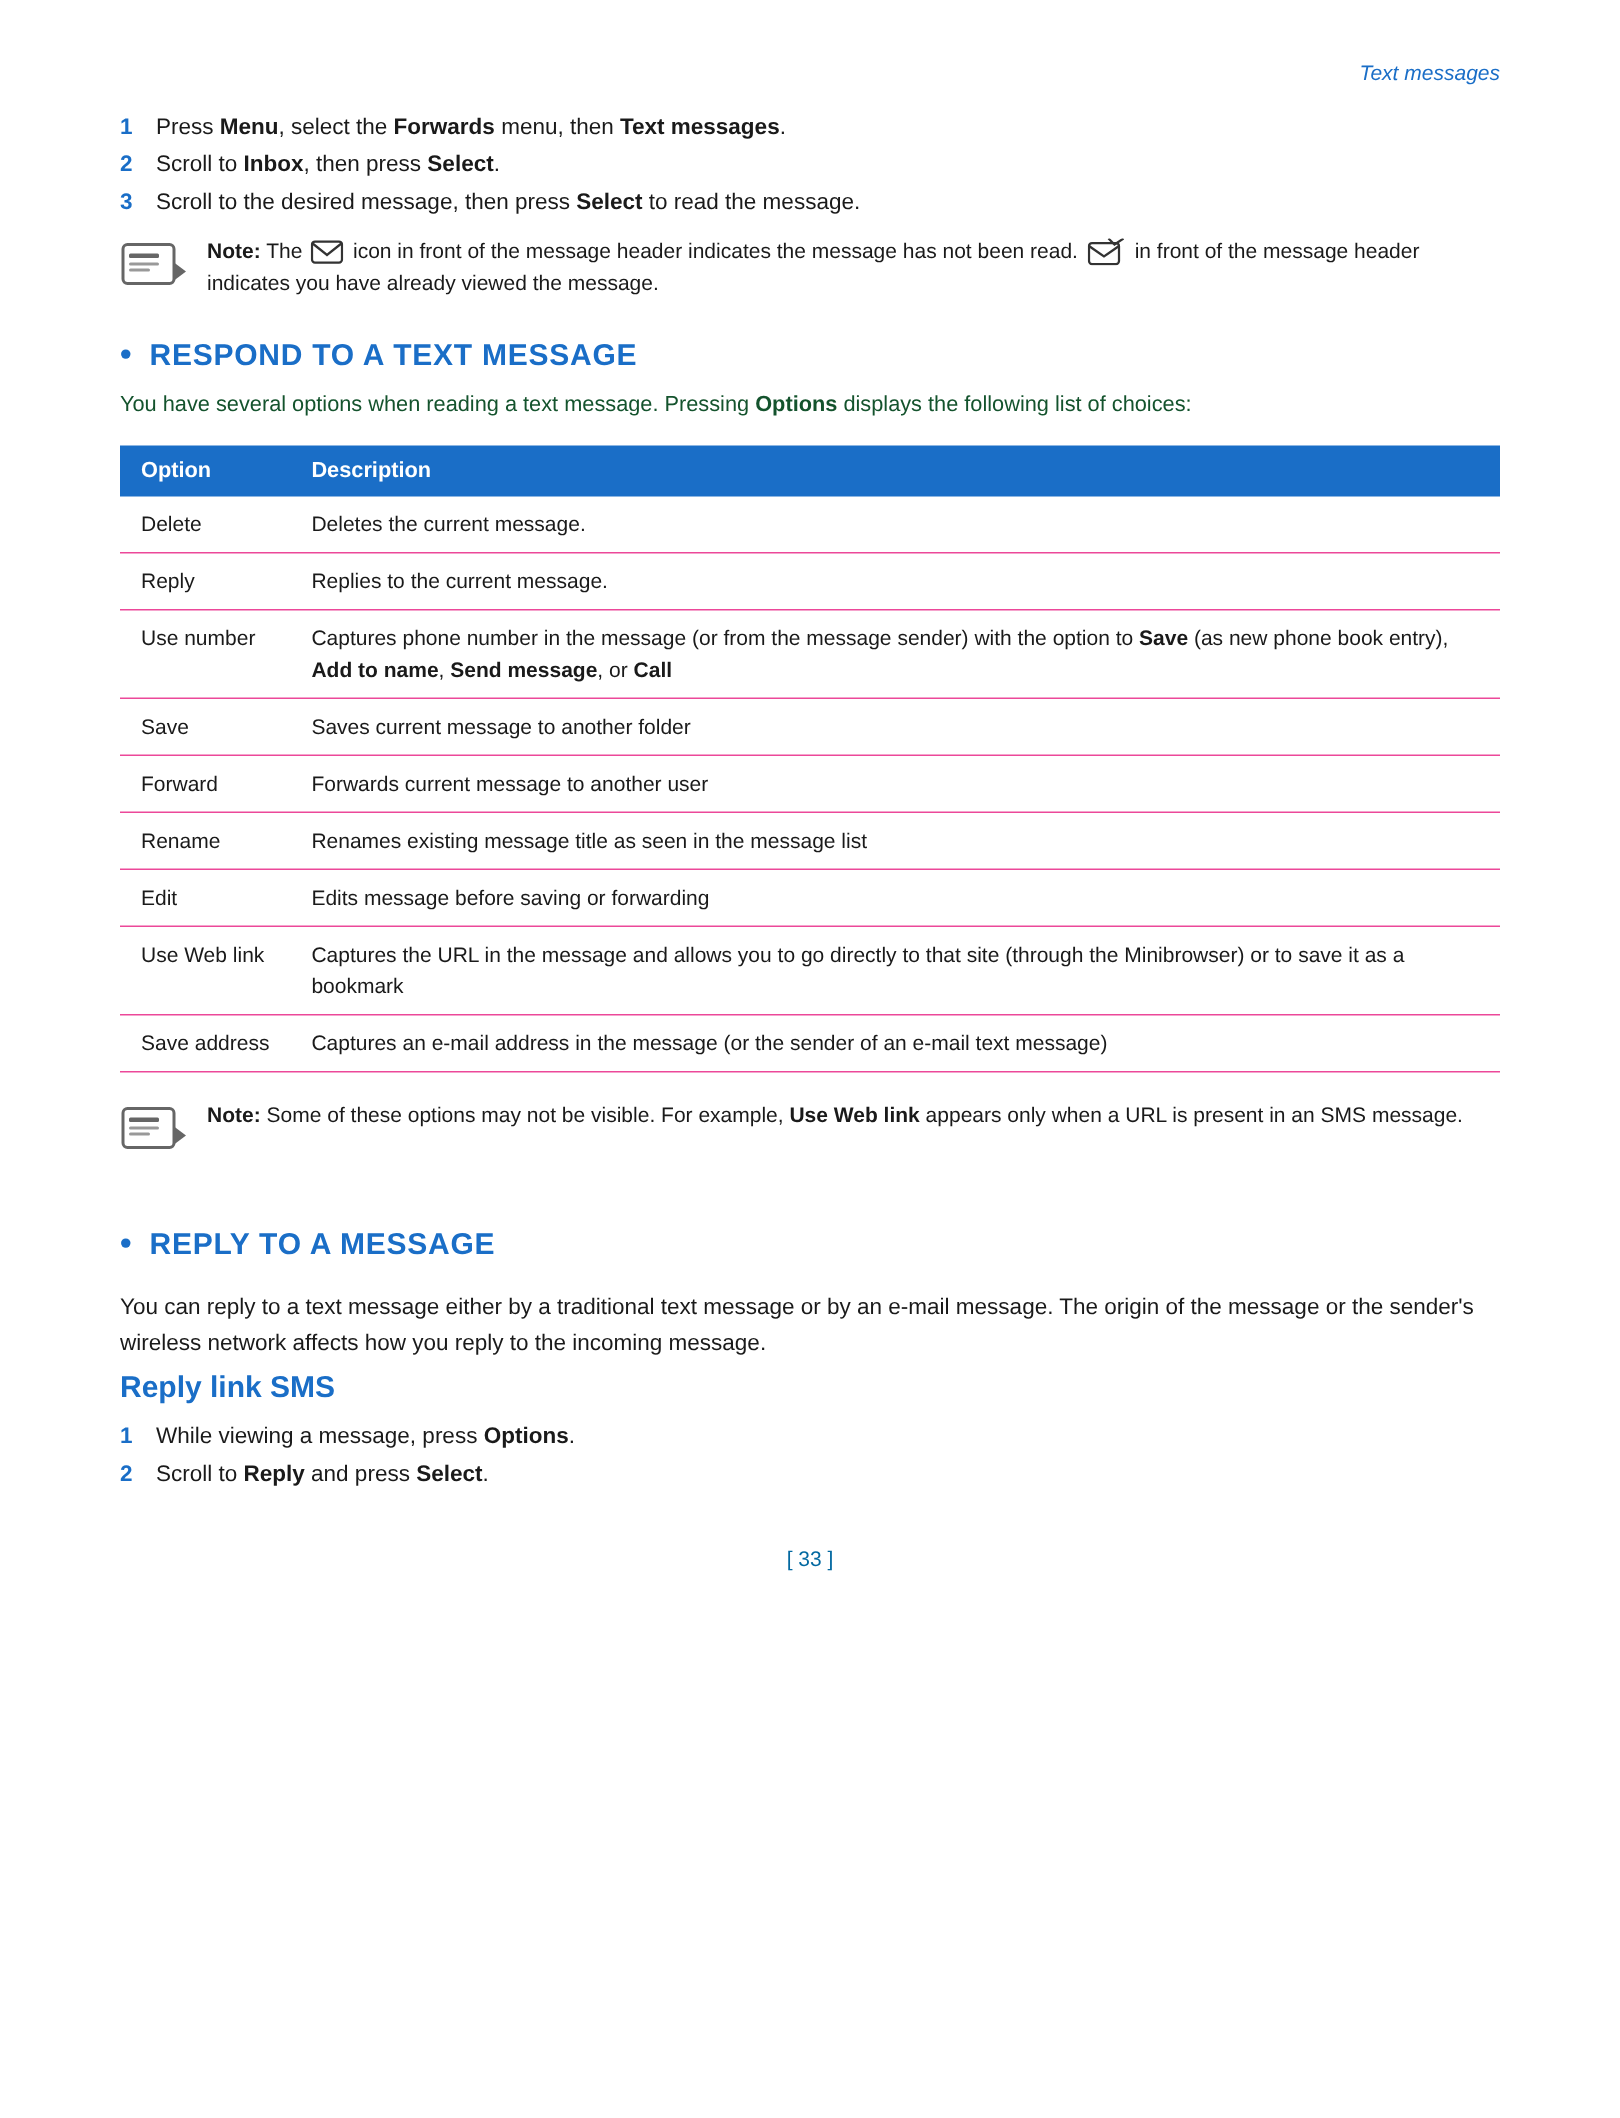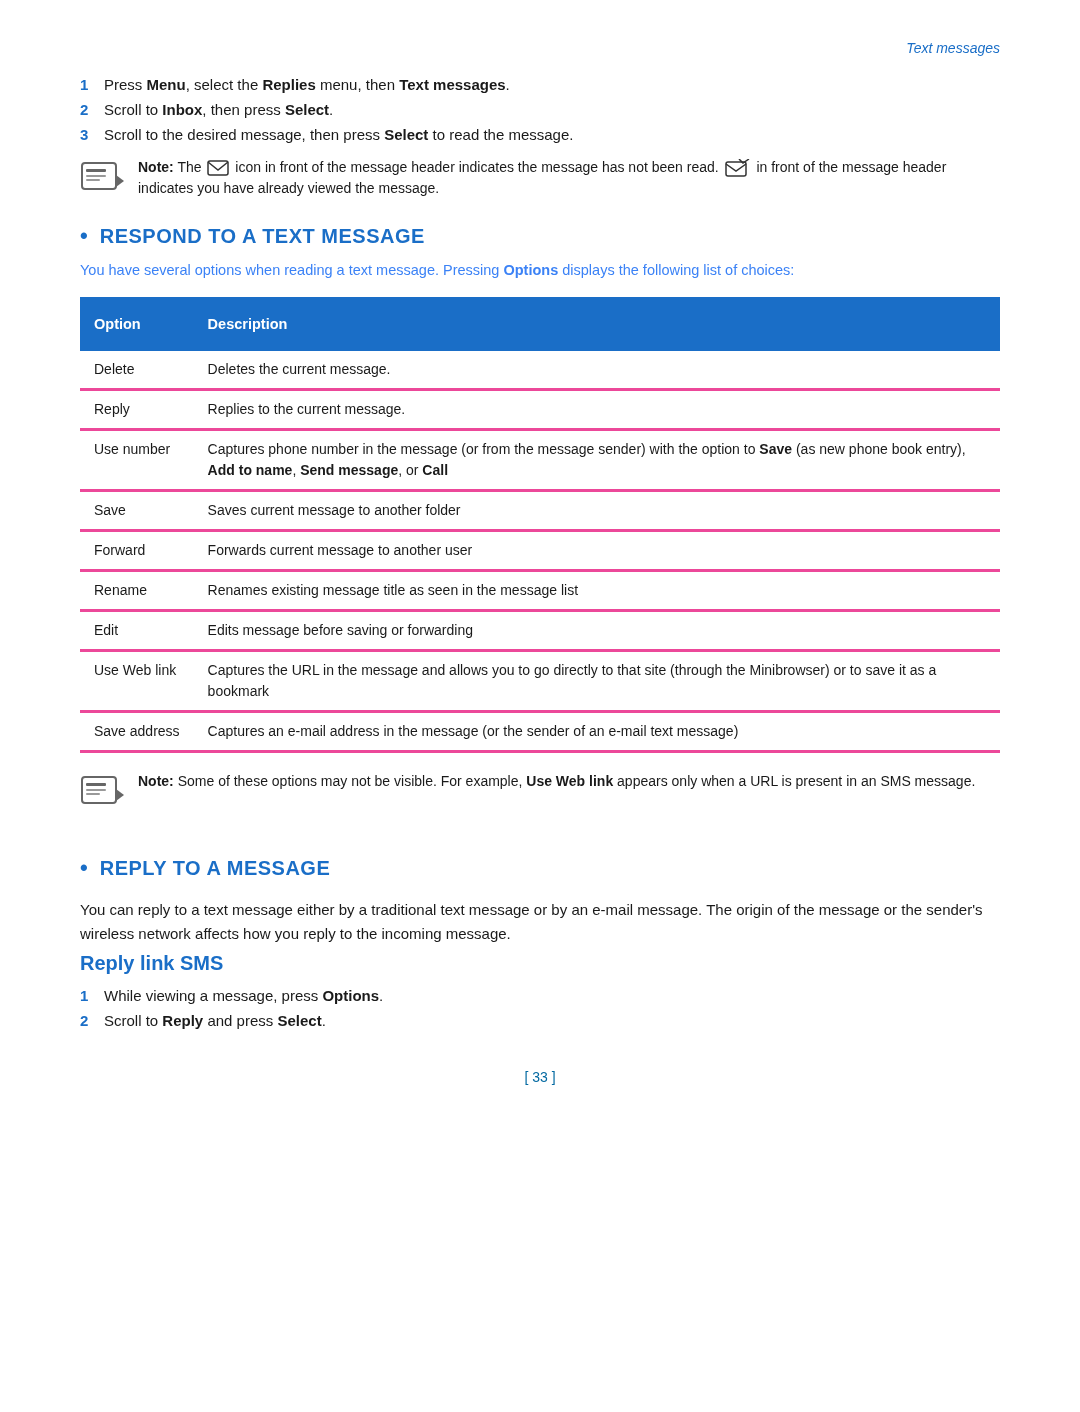--- a/index.html
+++ b/index.html
@@ -91,45 +91,45 @@
       font-size: 20px;
       font-weight: 900;
       text-transform: uppercase;
       color: #1a6ec7;
       letter-spacing: 0.5px;
     }
 
     .section-intro {
       font-size: 14.5px;
       line-height: 1.55;
-      color: #3b82f6;
+      color: #14532d;
       margin-bottom: 16px;
     }
 
     table.options-table {
       width: 100%;
       border-collapse: collapse;
       margin-bottom: 18px;
       font-size: 14px;
     }
 
     table.options-table thead tr {
       background-color: #1a6ec7;
       color: #ffffff;
     }
 
     table.options-table thead th {
-      padding: 19px 14px;
+      padding: 9px 14px;
       text-align: left;
       font-weight: bold;
       font-size: 14.5px;
     }
 
     table.options-table tbody tr {
-      border-bottom: 3px solid #ec4899;
+      border-bottom: 1px solid #ec4899;
     }
 
     table.options-table tbody td {
       padding: 8px 14px;
       vertical-align: top;
       line-height: 1.5;
     }
 
     table.options-table tbody td:first-child {
       white-space: nowrap;
@@ -169,21 +169,21 @@
   </style>
 </head>
 <body>
 
 <div class="header-category">Text messages</div>
 
 <div class="section-read-later">
   <ol class="numbered-list">
     <li>
       <span class="num">1</span>
-      <span>Press <strong>Menu</strong>, select the <strong>Replies</strong> menu, then <strong>Text messages</strong>.</span>
+      <span>Press <strong>Menu</strong>, select the <strong>Forwards</strong> menu, then <strong>Text messages</strong>.</span>
     </li>
     <li>
       <span class="num">2</span>
       <span>Scroll to <strong>Inbox</strong>, then press <strong>Select</strong>.</span>
     </li>
     <li>
       <span class="num">3</span>
       <span>Scroll to the desired message, then press <strong>Select</strong> to read the message.</span>
     </li>
   </ol>

